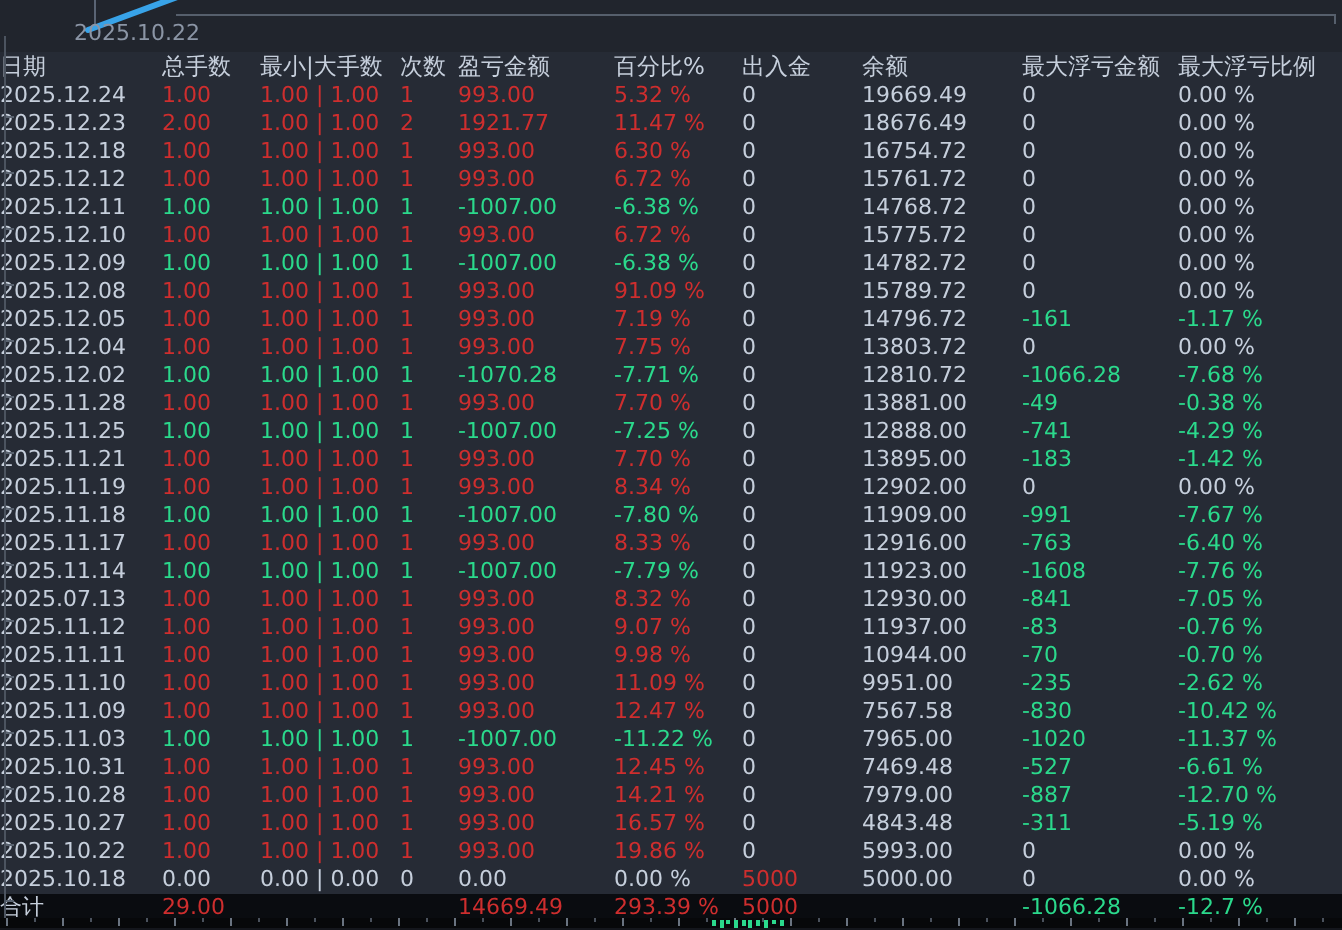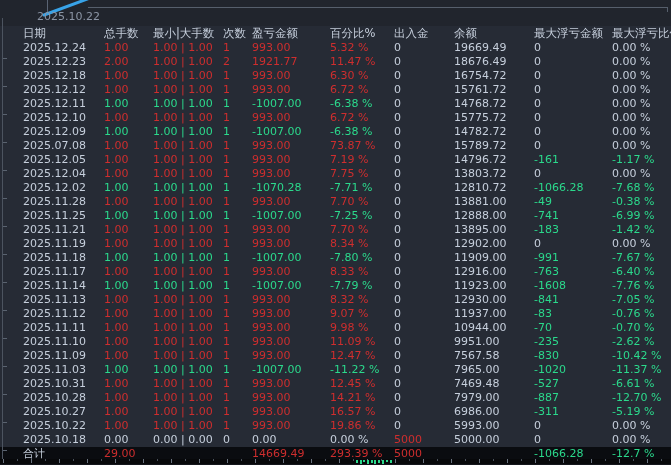--- a/index.html
+++ b/index.html
@@ -6,21 +6,21 @@
   #screen{
     position:relative;width:671px;height:464px;overflow:hidden;
     background:#21252d;font-family:"DejaVu Sans",sans-serif;
     -webkit-font-smoothing:antialiased;
   }
   .tablewrap{position:absolute;left:0;top:26px;width:671px;background:#262b35;}
   .row{
     display:grid;
     grid-template-columns:81px 49px 70px 29px 78px 64px 60px 80px 78px 74px;
     height:14px;line-height:14px;font-size:11px;
-    padding-left:23px;box-sizing:border-box;width:671px;
+    padding-left:0;box-sizing:border-box;width:671px;
     white-space:nowrap;
   }
   .row span{overflow:hidden;}
   .hdr{font-size:11.5px;color:var(--neutral);height:15px;line-height:15px;}
   .c-neutral{color:var(--neutral);}
   .c-up{color:var(--up);}
   .c-down{color:var(--down);}
   .total{background:#0a0c10;height:13px;line-height:13px;}
   .topstrip{position:absolute;left:0;top:0;width:671px;height:26px;background:#21252d;}
   .chart-date{position:absolute;left:37px;top:10px;font-size:11px;color:#8b95a5;}
@@ -137,26 +137,26 @@
           <span class="c-down">1.00 | 1.00</span>
           <span class="c-down">1</span>
           <span class="c-down">-1007.00</span>
           <span class="c-down">-6.38 %</span>
           <span class="c-neutral">0</span>
           <span class="c-neutral">14782.72</span>
           <span class="c-neutral">0</span>
           <span class="c-neutral">0.00 %</span>
         </div>
         <div class="row">
-          <span class="c-neutral">2025.07.08</span>
-          <span class="c-up">1.00</span>
-          <span class="c-up">1.00 | 1.00</span>
-          <span class="c-up">1</span>
-          <span class="c-up">993.00</span>
-          <span class="c-up">73.87 %</span>
+          <span class="c-neutral">2025.12.08</span>
+          <span class="c-up">1.00</span>
+          <span class="c-up">1.00 | 1.00</span>
+          <span class="c-up">1</span>
+          <span class="c-up">993.00</span>
+          <span class="c-up">91.09 %</span>
           <span class="c-neutral">0</span>
           <span class="c-neutral">15789.72</span>
           <span class="c-neutral">0</span>
           <span class="c-neutral">0.00 %</span>
         </div>
         <div class="row">
           <span class="c-neutral">2025.12.05</span>
           <span class="c-up">1.00</span>
           <span class="c-up">1.00 | 1.00</span>
           <span class="c-up">1</span>
@@ -206,21 +206,21 @@
         <div class="row">
           <span class="c-neutral">2025.11.25</span>
           <span class="c-down">1.00</span>
           <span class="c-down">1.00 | 1.00</span>
           <span class="c-down">1</span>
           <span class="c-down">-1007.00</span>
           <span class="c-down">-7.25 %</span>
           <span class="c-neutral">0</span>
           <span class="c-neutral">12888.00</span>
           <span class="c-down">-741</span>
-          <span class="c-down">-6.99 %</span>
+          <span class="c-down">-4.29 %</span>
         </div>
         <div class="row">
           <span class="c-neutral">2025.11.21</span>
           <span class="c-up">1.00</span>
           <span class="c-up">1.00 | 1.00</span>
           <span class="c-up">1</span>
           <span class="c-up">993.00</span>
           <span class="c-up">7.70 %</span>
           <span class="c-neutral">0</span>
           <span class="c-neutral">13895.00</span>
@@ -269,21 +269,21 @@
           <span class="c-down">1.00 | 1.00</span>
           <span class="c-down">1</span>
           <span class="c-down">-1007.00</span>
           <span class="c-down">-7.79 %</span>
           <span class="c-neutral">0</span>
           <span class="c-neutral">11923.00</span>
           <span class="c-down">-1608</span>
           <span class="c-down">-7.76 %</span>
         </div>
         <div class="row">
-          <span class="c-neutral">2025.11.13</span>
+          <span class="c-neutral">2025.07.13</span>
           <span class="c-up">1.00</span>
           <span class="c-up">1.00 | 1.00</span>
           <span class="c-up">1</span>
           <span class="c-up">993.00</span>
           <span class="c-up">8.32 %</span>
           <span class="c-neutral">0</span>
           <span class="c-neutral">12930.00</span>
           <span class="c-down">-841</span>
           <span class="c-down">-7.05 %</span>
         </div>
@@ -372,21 +372,21 @@
           <span class="c-down">-12.70 %</span>
         </div>
         <div class="row">
           <span class="c-neutral">2025.10.27</span>
           <span class="c-up">1.00</span>
           <span class="c-up">1.00 | 1.00</span>
           <span class="c-up">1</span>
           <span class="c-up">993.00</span>
           <span class="c-up">16.57 %</span>
           <span class="c-neutral">0</span>
-          <span class="c-neutral">6986.00</span>
+          <span class="c-neutral">4843.48</span>
           <span class="c-down">-311</span>
           <span class="c-down">-5.19 %</span>
         </div>
         <div class="row">
           <span class="c-neutral">2025.10.22</span>
           <span class="c-up">1.00</span>
           <span class="c-up">1.00 | 1.00</span>
           <span class="c-up">1</span>
           <span class="c-up">993.00</span>
           <span class="c-up">19.86 %</span>

